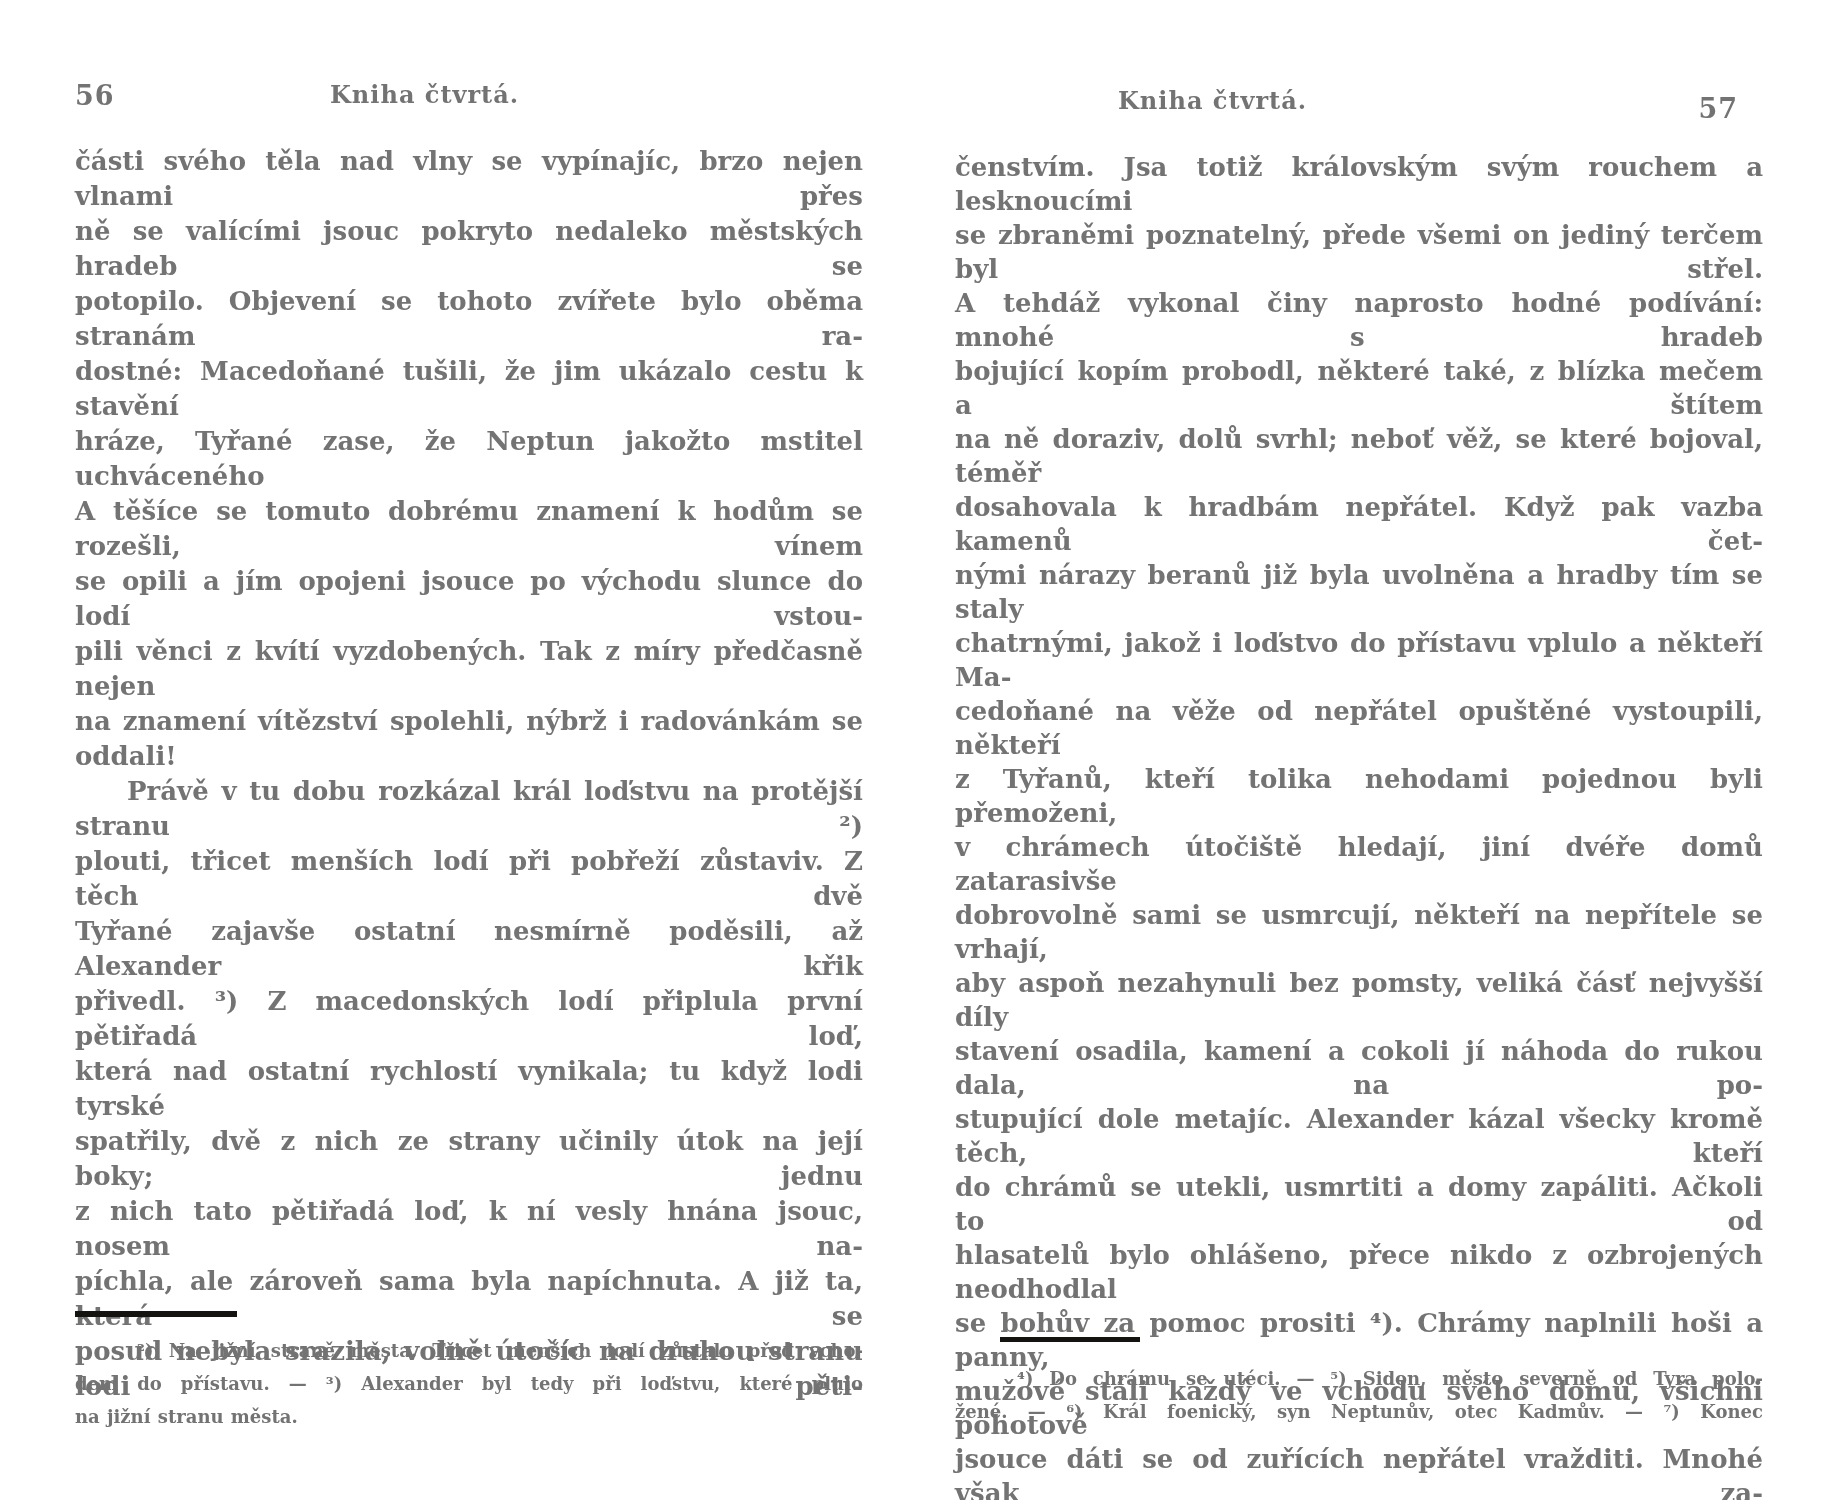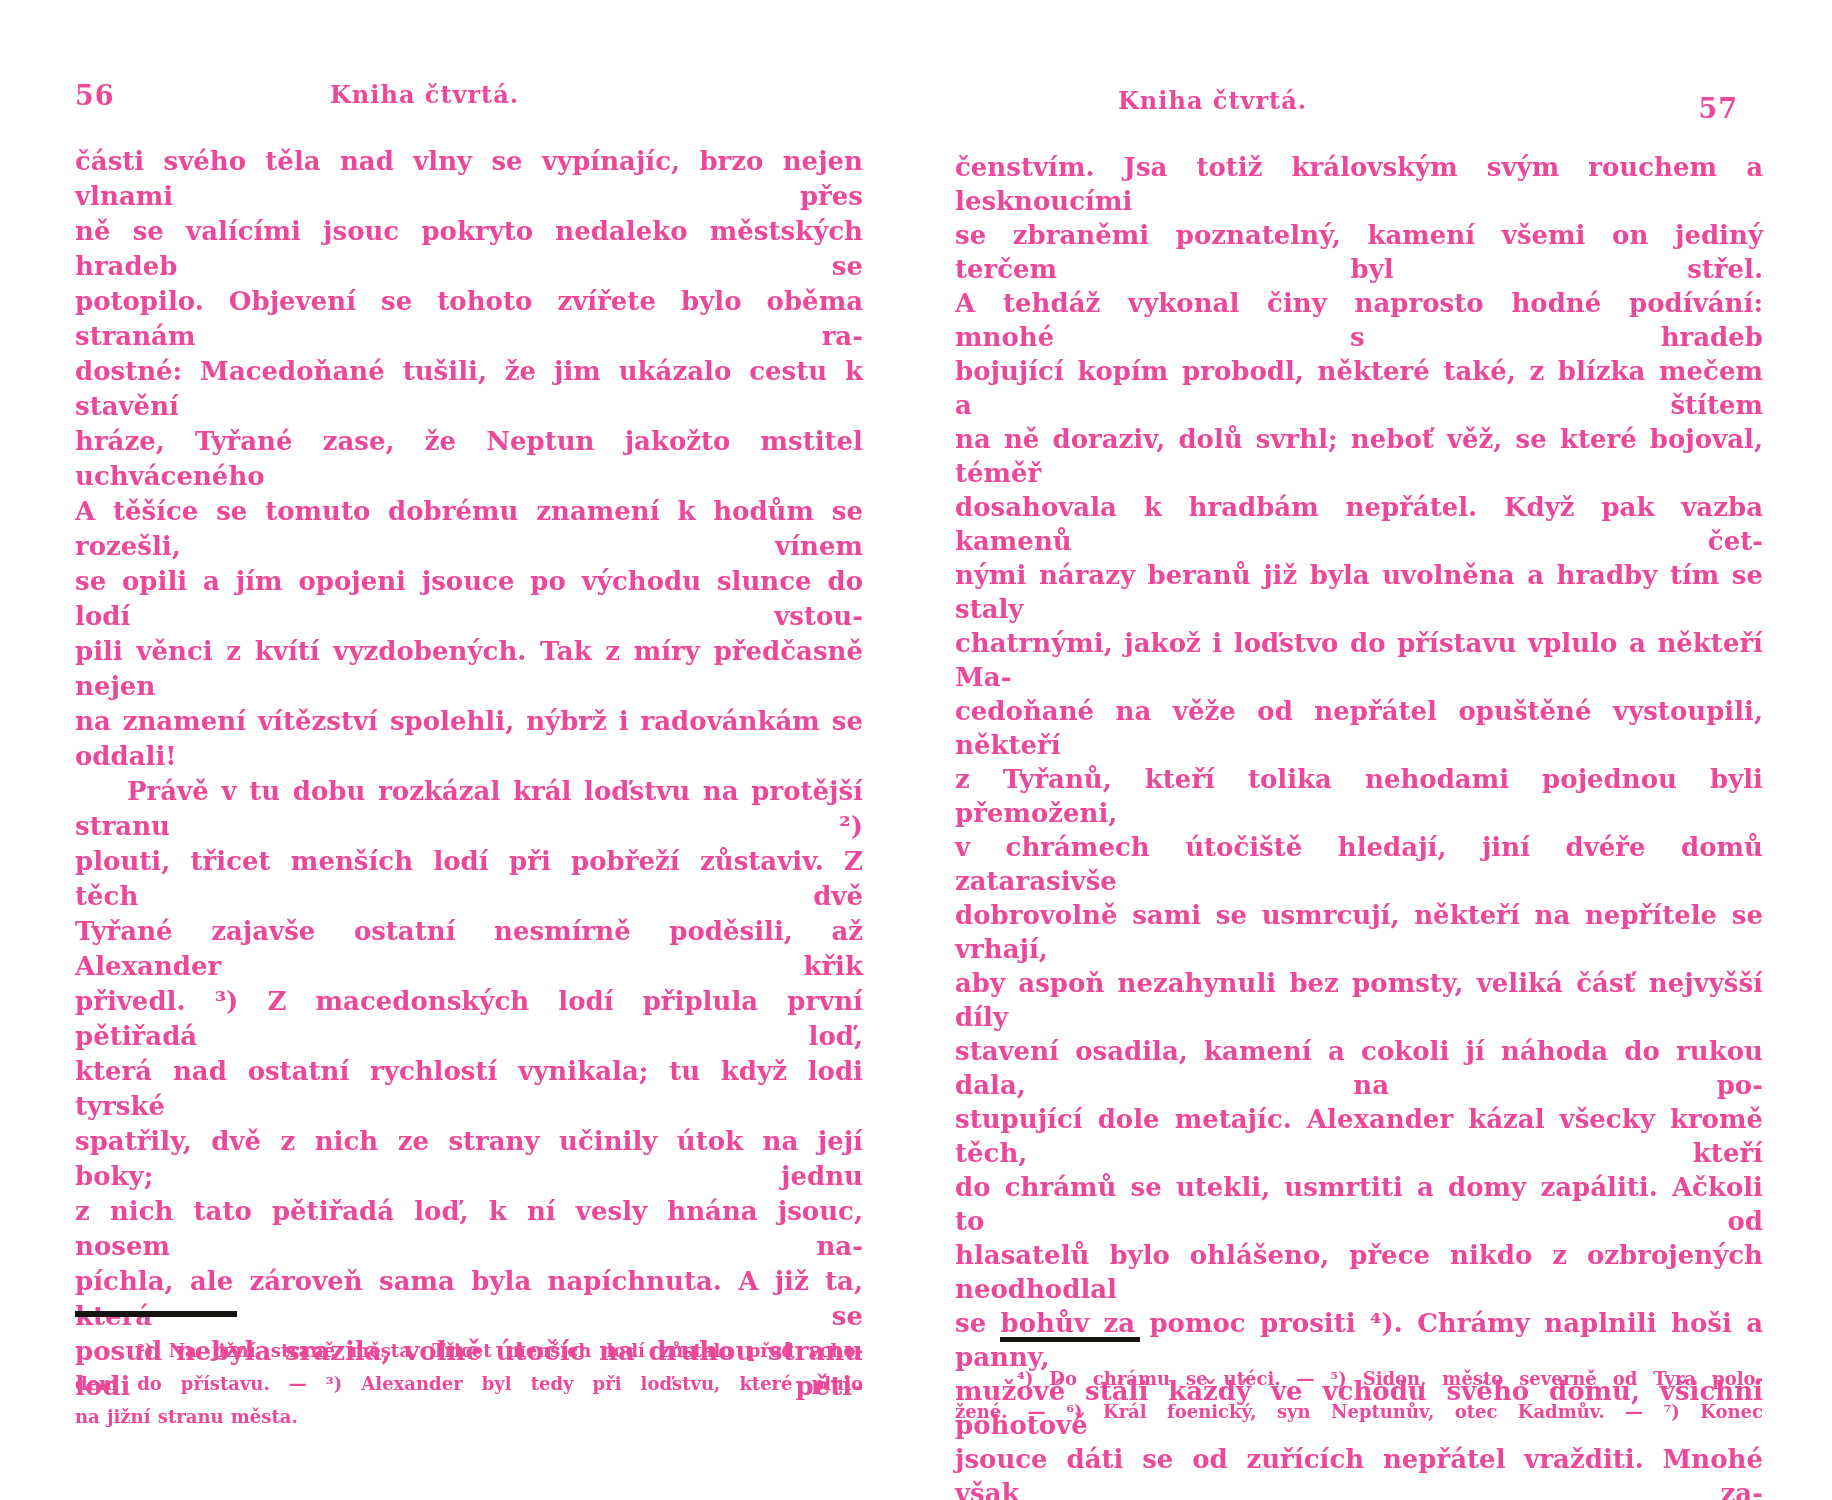--- a/index.html
+++ b/index.html
@@ -9,21 +9,21 @@
     background: #ffffff;
     width: 1832px;
     height: 1500px;
     overflow: hidden;
   }
   .spread {
     position: relative;
     width: 1832px;
     height: 1500px;
     background: #ffffff;
-    color: #ec4899;
+    color: #737373;
     font-family: "DejaVu Serif", "Liberation Serif", serif;
     font-weight: 700;
   }
   .page { position: absolute; top: 0; height: 1500px; }
   .page-left  { left: 75px;  width: 788px; }
   .page-right { left: 955px; width: 808px; }
 
   .pagenum {
     position: absolute;
     font-size: 27px;
@@ -110,21 +110,21 @@
         <div class="line">dem do přístavu. — ³) Alexander byl tedy při loďstvu, které plulo</div>
         <div class="line endline">na jižní stranu města.</div>
       </div>
   </section>
 
   <section class="page page-right">
     <span class="running-title">Kniha čtvrtá.</span>
     <span class="pagenum">57</span>
     <div class="body-text">
         <div class="line">čenstvím.  Jsa totiž královským svým rouchem a lesknoucími</div>
-        <div class="line">se zbraněmi poznatelný, kamení všemi on jediný terčem byl střel.</div>
+        <div class="line">se zbraněmi poznatelný, přede všemi on jediný terčem byl střel.</div>
         <div class="line">A tehdáž vykonal činy naprosto hodné podívání: mnohé s hradeb</div>
         <div class="line">bojující kopím probodl, některé také, z blízka mečem a štítem</div>
         <div class="line">na ně doraziv, dolů svrhl; neboť věž, se které bojoval, téměř</div>
         <div class="line">dosahovala k hradbám nepřátel. Když pak vazba kamenů čet-</div>
         <div class="line">nými nárazy beranů již byla uvolněna a hradby tím se staly</div>
         <div class="line">chatrnými, jakož i loďstvo do přístavu vplulo a někteří Ma-</div>
         <div class="line">cedoňané na věže od nepřátel opuštěné vystoupili, někteří</div>
         <div class="line">z Tyřanů, kteří tolika nehodami pojednou byli přemoženi,</div>
         <div class="line">v chrámech útočiště hledají, jiní dvéře domů zatarasivše</div>
         <div class="line">dobrovolně sami se usmrcují, někteří na nepřítele se vrhají,</div>

